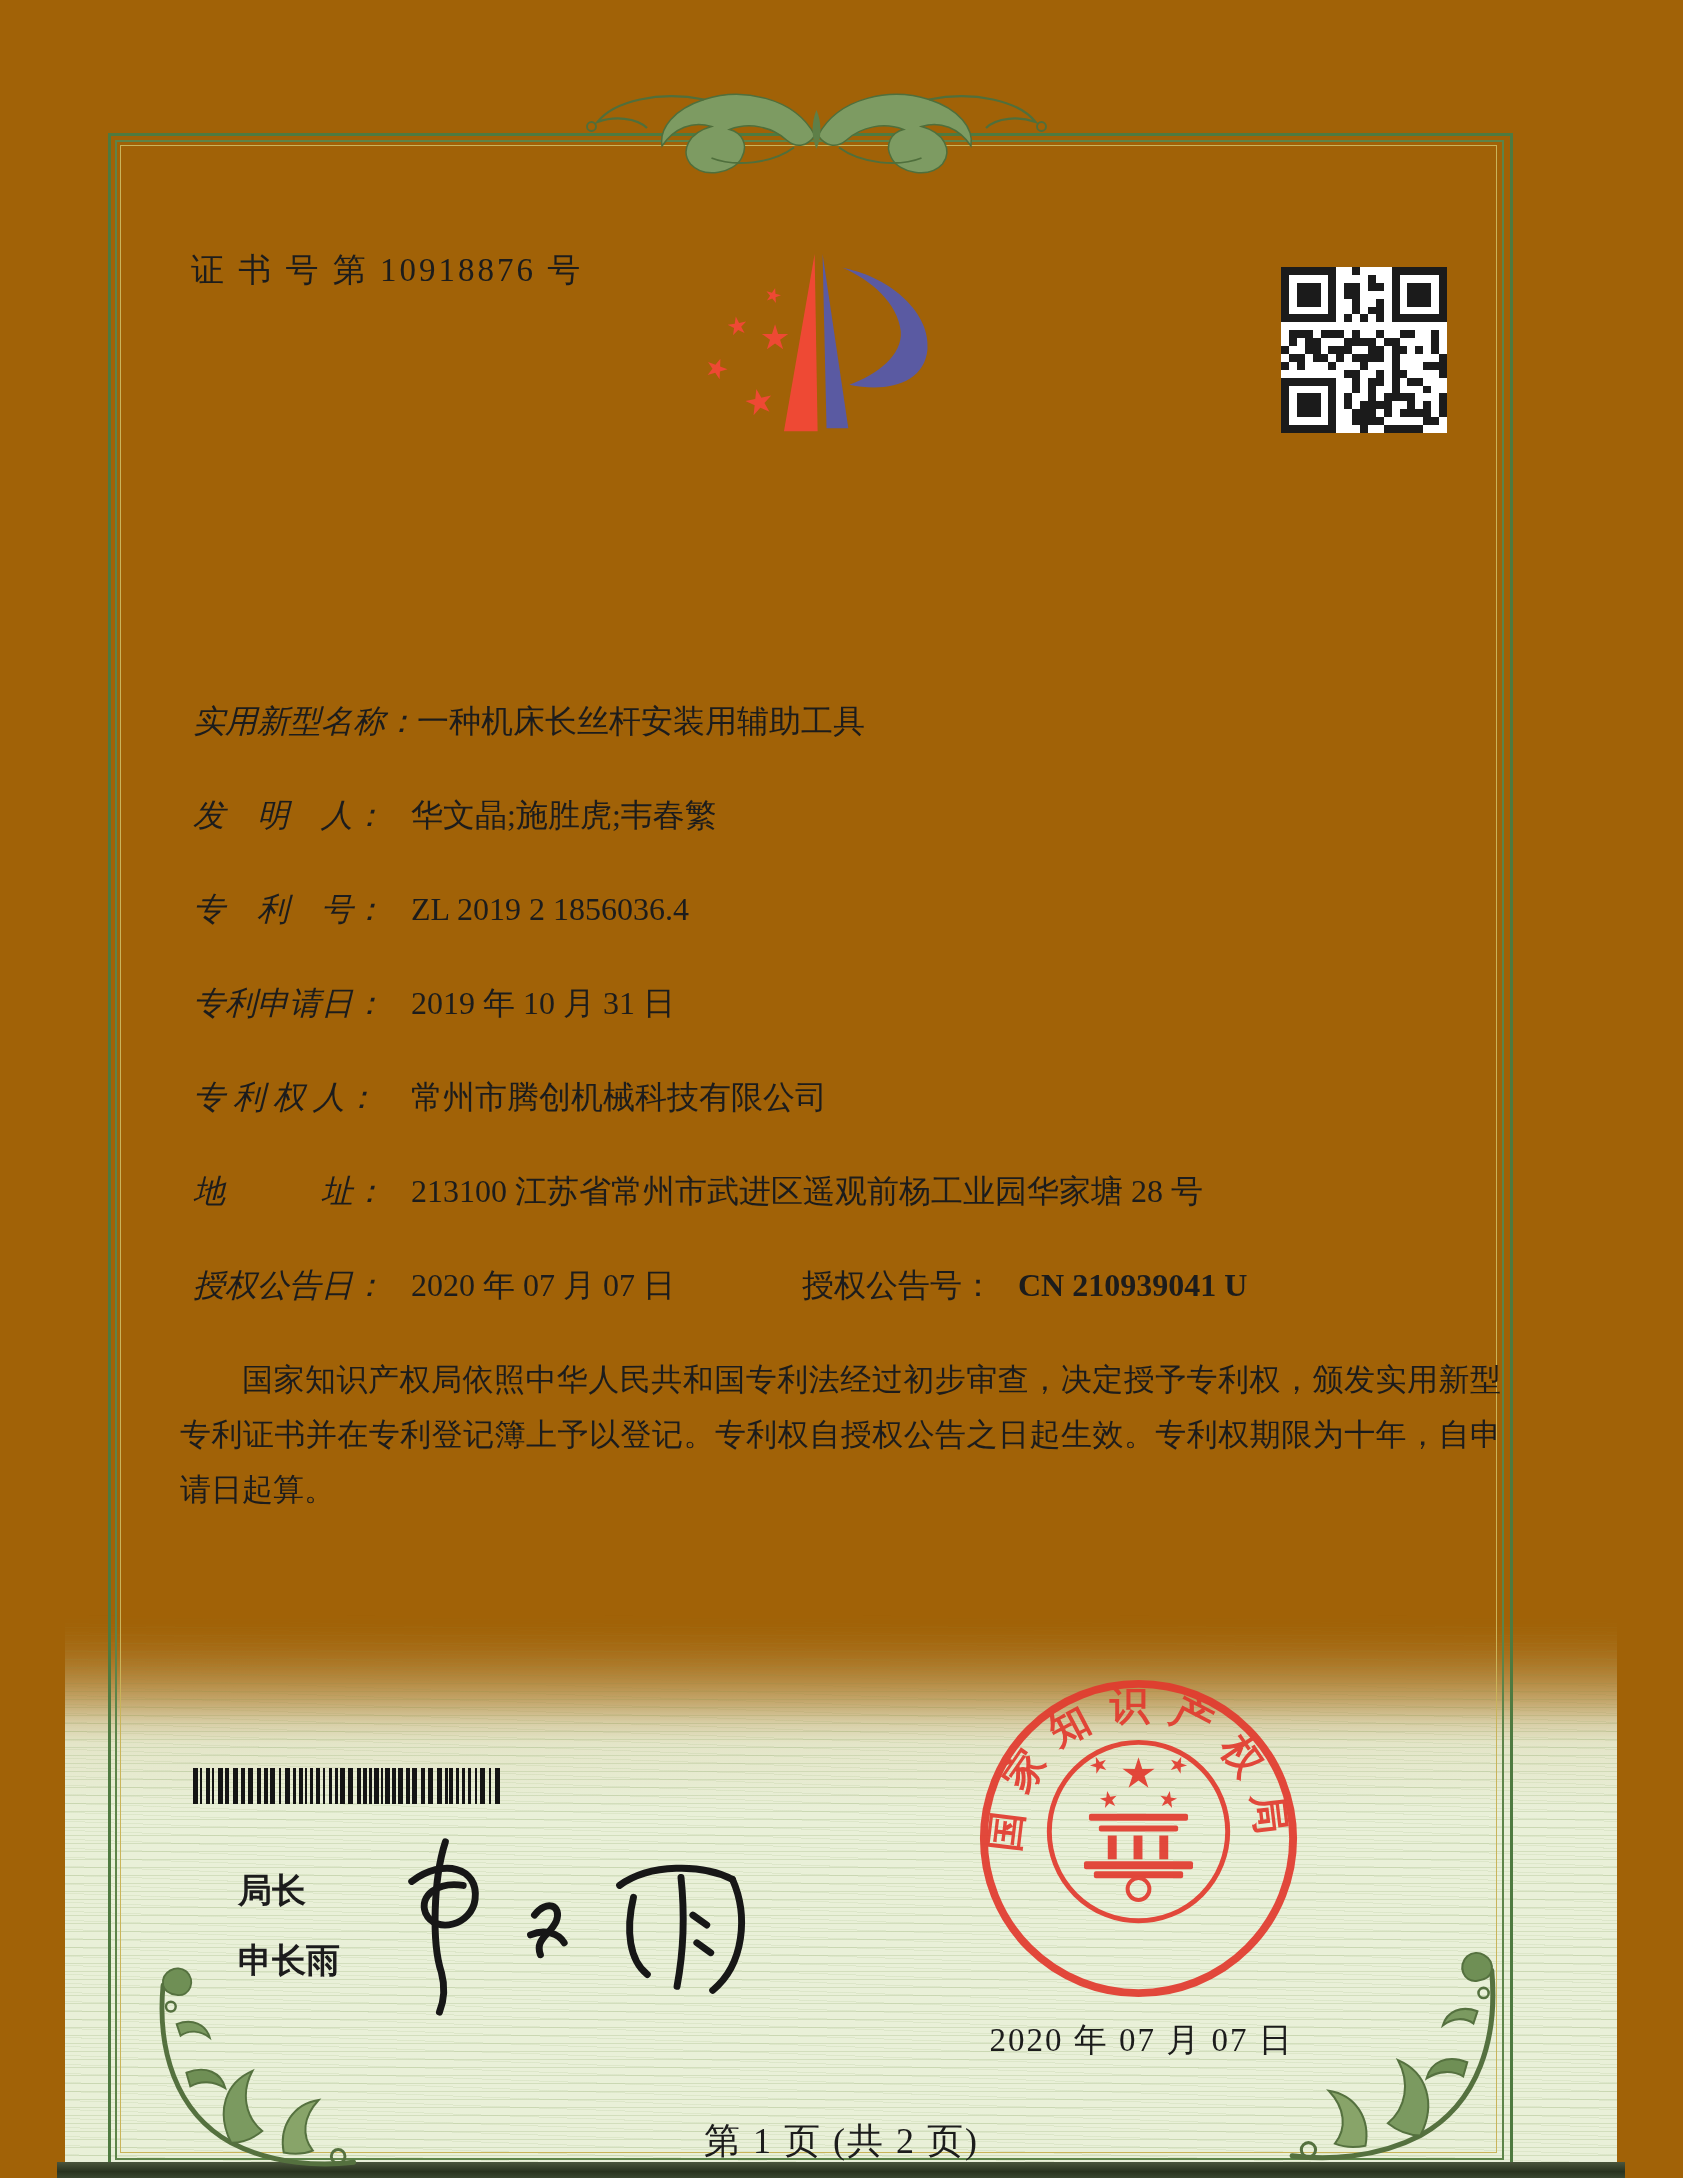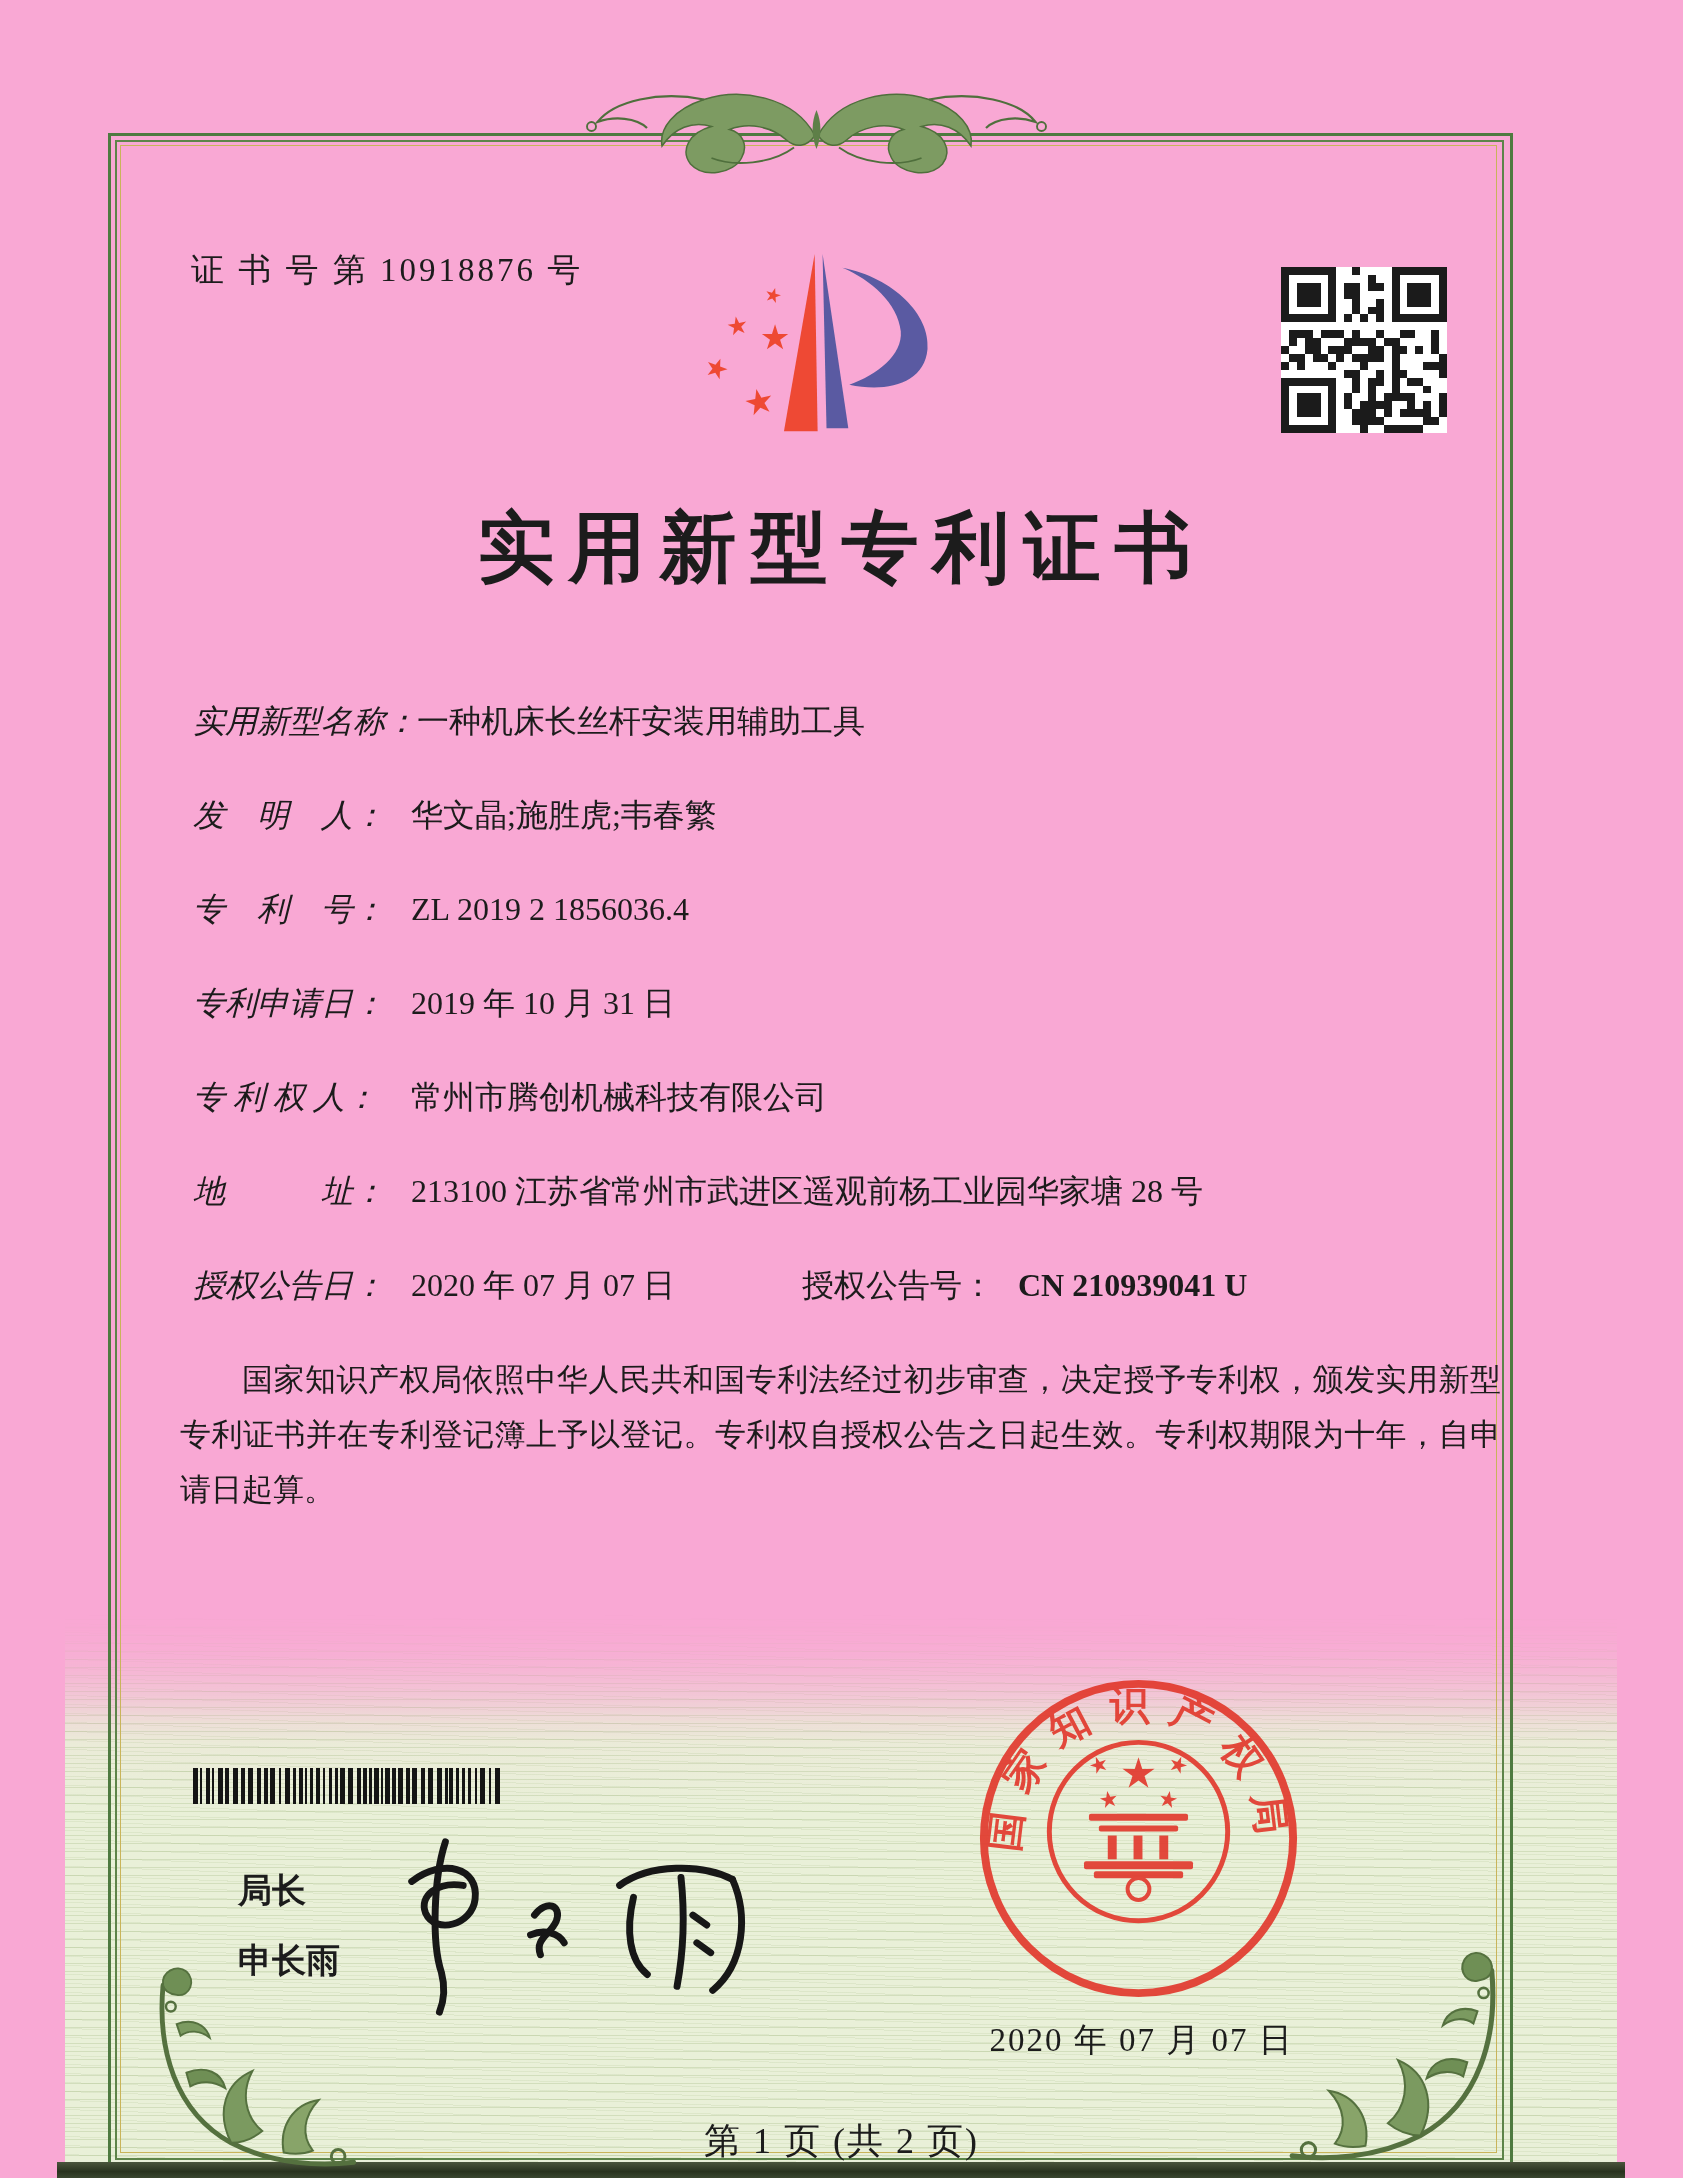--- a/index.html
+++ b/index.html
@@ -3,21 +3,21 @@
 <meta charset="utf-8">
 <style>
   :root{
     --border-green:#4e7a40; --gold-line:#c9b45a; --tint-green:#e9f0d8;
     --wave-green:#9db57c; --seal-red:#e23a2e; --logo-red:#ee4934;
     --logo-blue:#5a5aa2; --text:#1c1c1c;
   }
   html,body{margin:0;padding:0;background:#fff;}
   .page{
     position:relative;width:1683px;height:2178px;overflow:hidden;
-    background:#f9a8d4;color:var(--text);
+    background:#a16207;color:var(--text);
     font-family:"Liberation Serif","DejaVu Serif",serif;
   }
   
   .tint-zone{
     position:absolute;left:65px;top:1614px;width:1552px;height:550px;z-index:1;
     background:
       repeating-linear-gradient(0deg, rgba(157,181,124,.30) 0 1px, rgba(157,181,124,0) 1px 8px),
       repeating-linear-gradient(2deg, rgba(157,181,124,.16) 0 1px, rgba(157,181,124,0) 1px 9px),
       linear-gradient(180deg, rgba(233,240,216,0) 0, rgba(233,240,216,.9) 109px, var(--tint-green) 198px);
     -webkit-mask-image:linear-gradient(180deg, transparent 0, #000 129px);
@@ -349,21 +349,20 @@
         <rect x="48" y="160" width="8" height="8"></rect>
         <rect x="80" y="160" width="8" height="8"></rect>
         <rect x="104" y="160" width="8" height="8"></rect>
         <rect x="112" y="160" width="8" height="8"></rect>
         <rect x="120" y="160" width="8" height="8"></rect>
         <rect x="128" y="160" width="8" height="8"></rect>
         <rect x="136" y="160" width="8" height="8"></rect>
       </g>
     </svg>
 
-  <div class="title">实用新型专利证书</div>
 
   <div class="fields">
     <div class="row">
         <span class="lab">实用新型名称：</span>
         <span class="val">一种机床长丝杆安装用辅助工具</span>
       </div>
     <div class="row">
         <span class="lab">发　明　人：</span>
         <span class="val">华文晶;施胜虎;韦春繁</span>
       </div>

